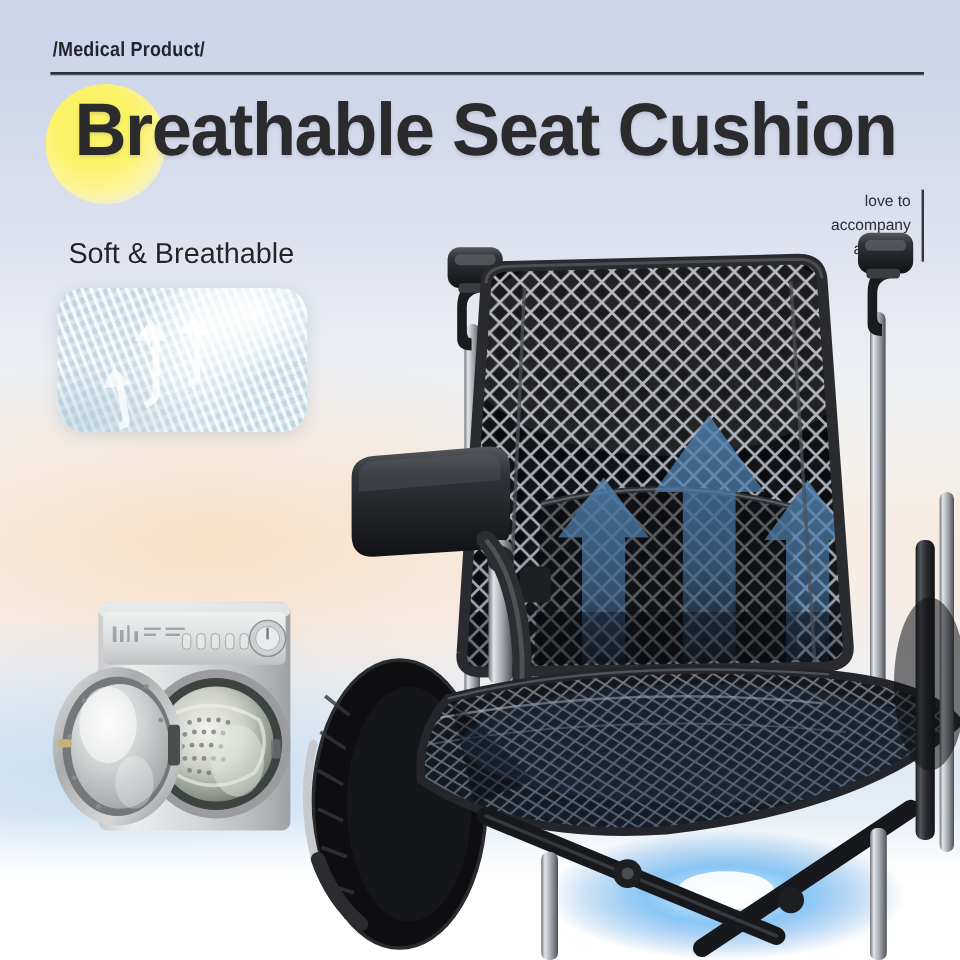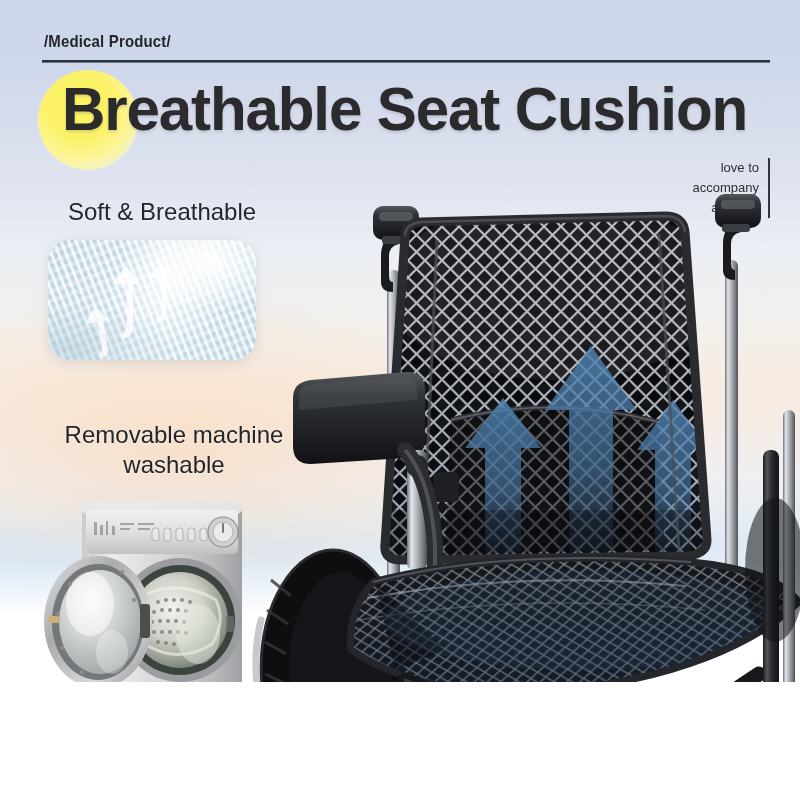--- a/index.html
+++ b/index.html
@@ -6,21 +6,21 @@
   html,body { width:800px; height:800px; }
   body {
     font-family:"Liberation Sans", sans-serif;
     overflow:hidden;
     background:#ffffff;
   }
 
   
   #poster {
     position:relative;
-    width:800px; height:682px;
+    width:800px; height:800px;
     overflow:hidden;
     background:#7dd3fc;
   }
 
   
   .bg-base {
     position:absolute; inset:0;
     background:linear-gradient(
       to bottom,
       #ccd5ea 0%,
@@ -90,21 +90,20 @@
     border-right:2px solid #33353b;
   }
   .tagline span { display:block; white-space:nowrap; }
 
   
   .feat-label {
     position:absolute;
     font-size:24px; color:#23252a; font-weight:400;
     white-space:nowrap;
     text-shadow:0 1px 2px rgba(255,255,255,.55);
-    margin-left:11px;
   }
   #label-breathable { left:57px; top:198px; }
   #label-washable {
     left:38px; top:420px; width:250px; text-align:center;
     white-space:normal; line-height:1.25;
   }
 
   
   .swatch {
     position:absolute; left:48px; top:240px; width:208px; height:120px;
@@ -177,21 +176,20 @@
 
         <path d="M78 26 L92 44 L85 44 L85 88 Q85 96 74 100 L72 95 Q79 92 79 86 L79 44 L64 44 Z" opacity=".92"></path>
 
         <path d="M113 22 L125 38 L119 38 L119 72 Q119 79 110 83 L108 78 Q114 75 114 70 L114 38 L101 38 Z" opacity=".8"></path>
 
         <path d="M47 66 L61 80 L55 81 L60 110 Q61 117 52 118 L51 113 Q55 112 54 107 L49 82 L37 84 Z" opacity=".88"></path>
       </g>
     </svg>
   </div>
 
-  <div class="feat-label" id="label-washable">Removable machine washable</div>
 
   <div class="washer">
     <svg viewBox="0 0 222 208">
       <defs>
         <linearGradient id="bodyG" x1="0" y1="0" x2="1" y2="0">
           <stop offset="0" stop-color="#c9cacc"></stop>
           <stop offset=".18" stop-color="#eceded"></stop>
           <stop offset=".5" stop-color="#d6d7d9"></stop>
           <stop offset=".82" stop-color="#b7b9bb"></stop>
           <stop offset="1" stop-color="#9fa1a4"></stop>

